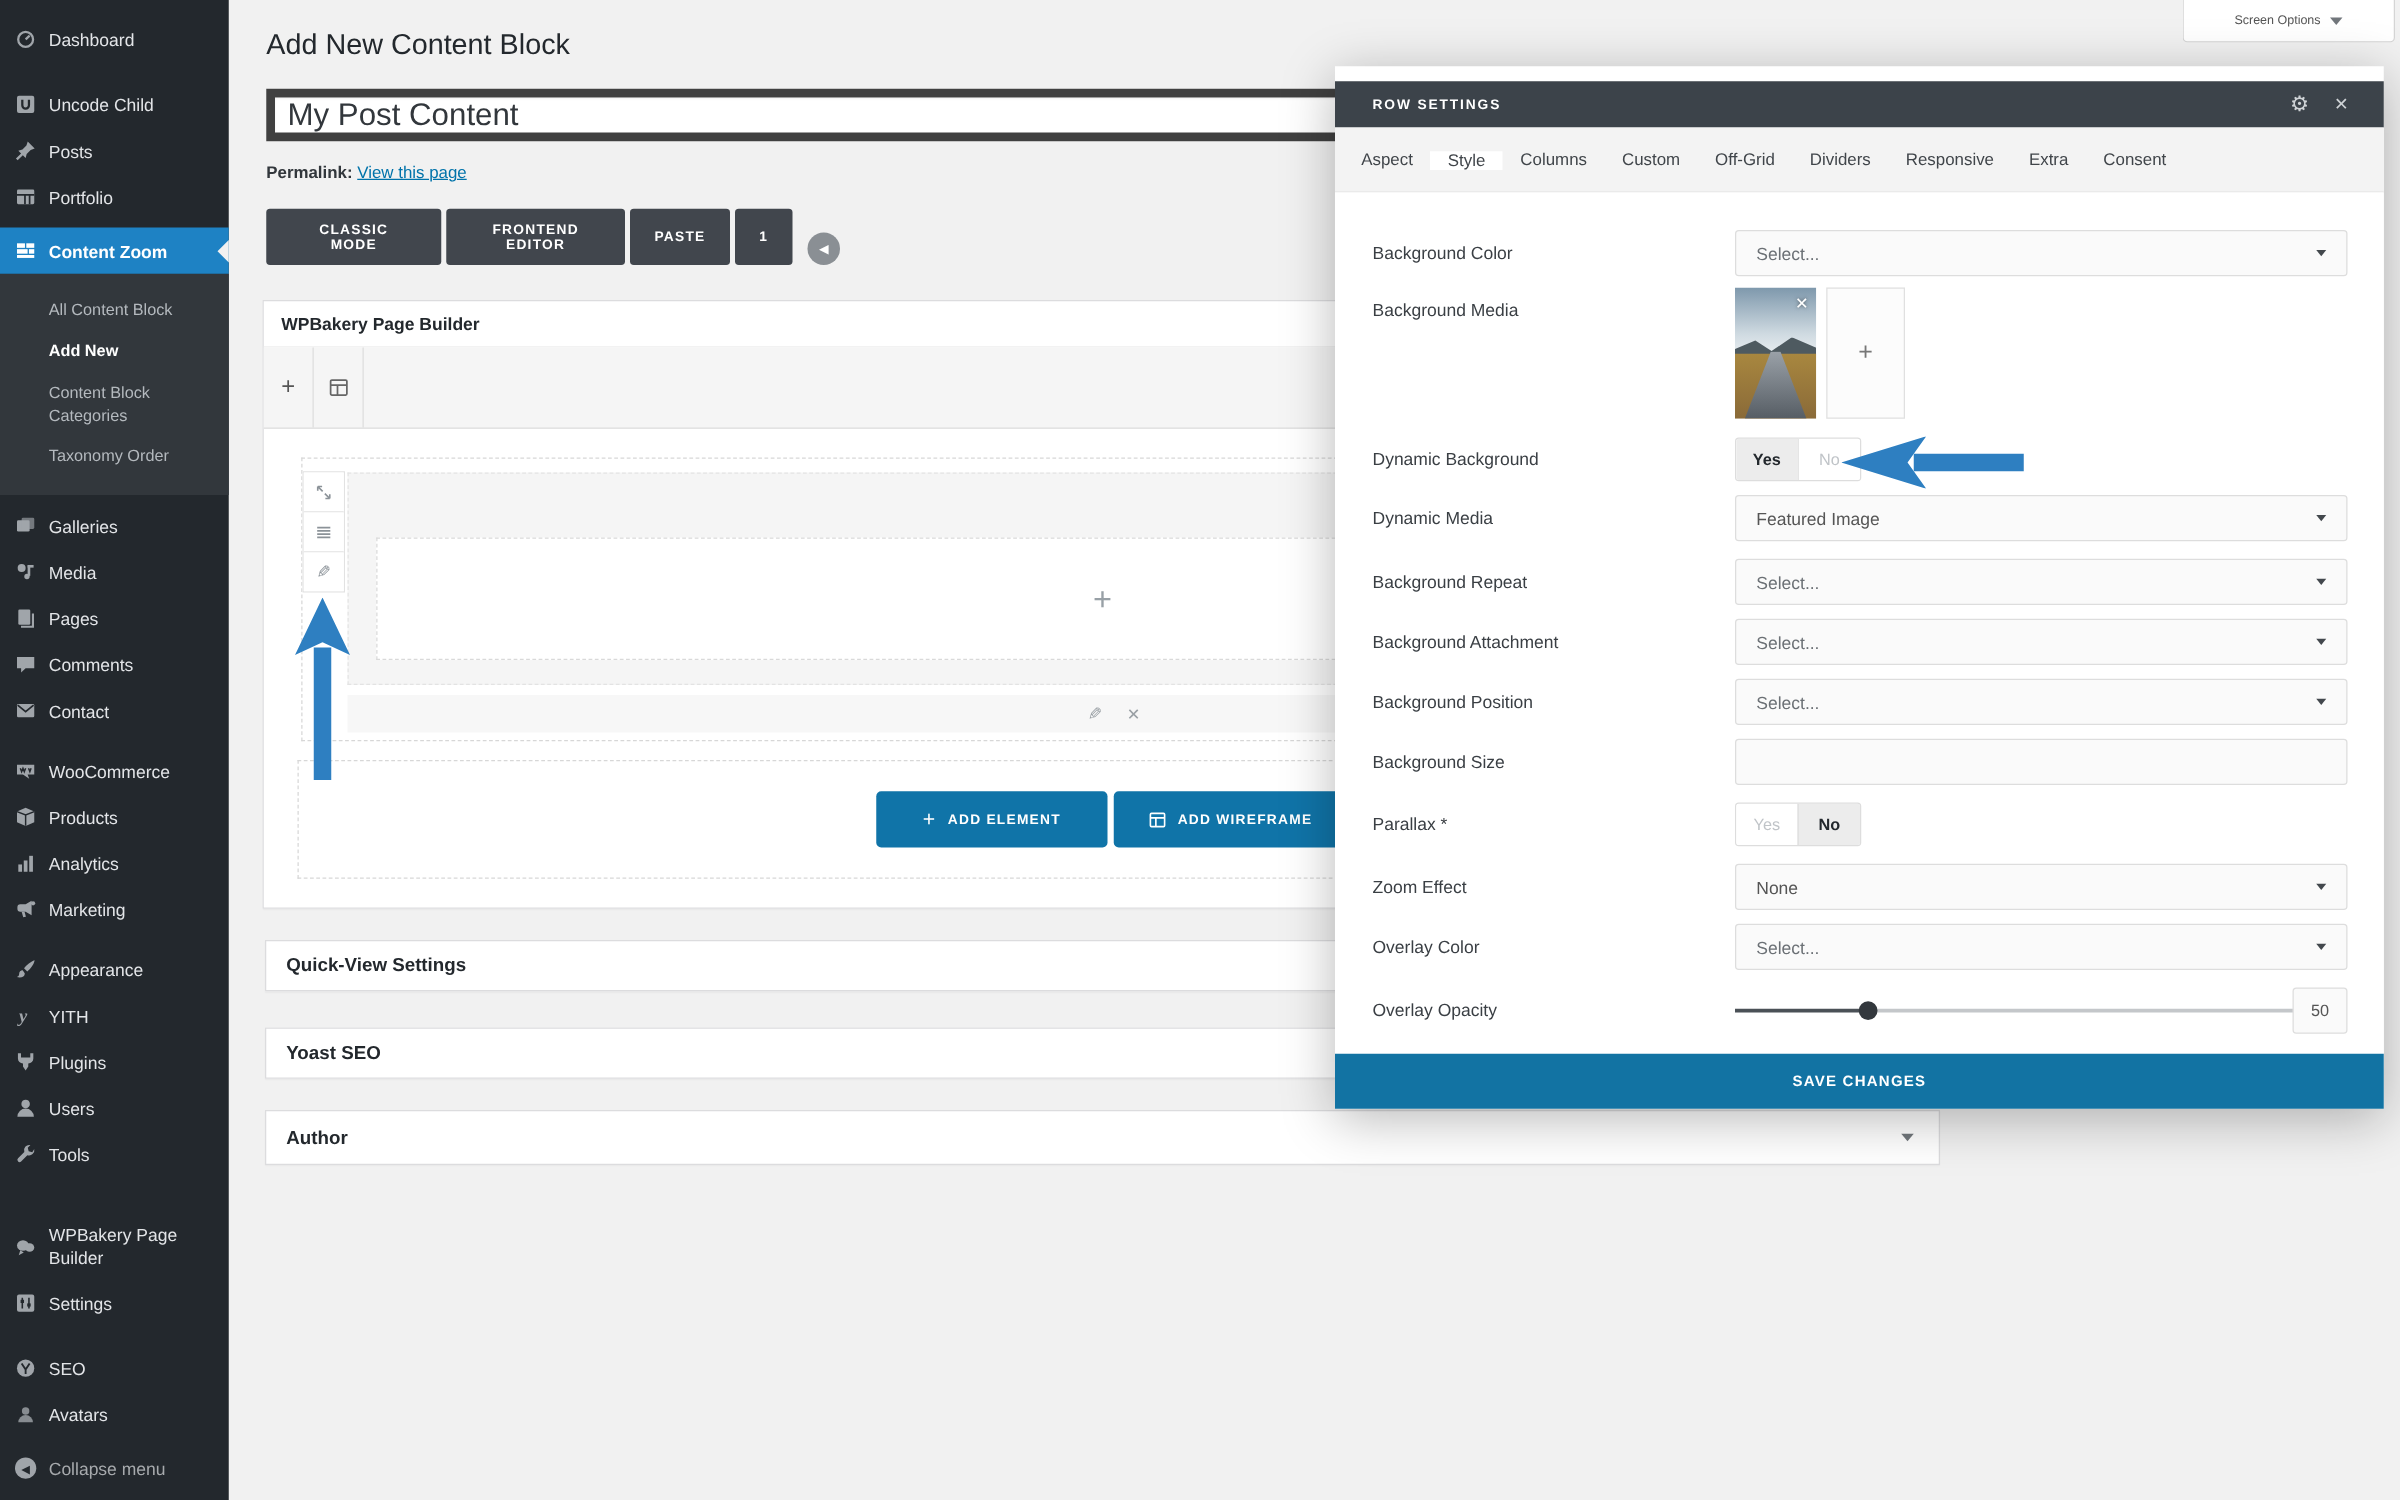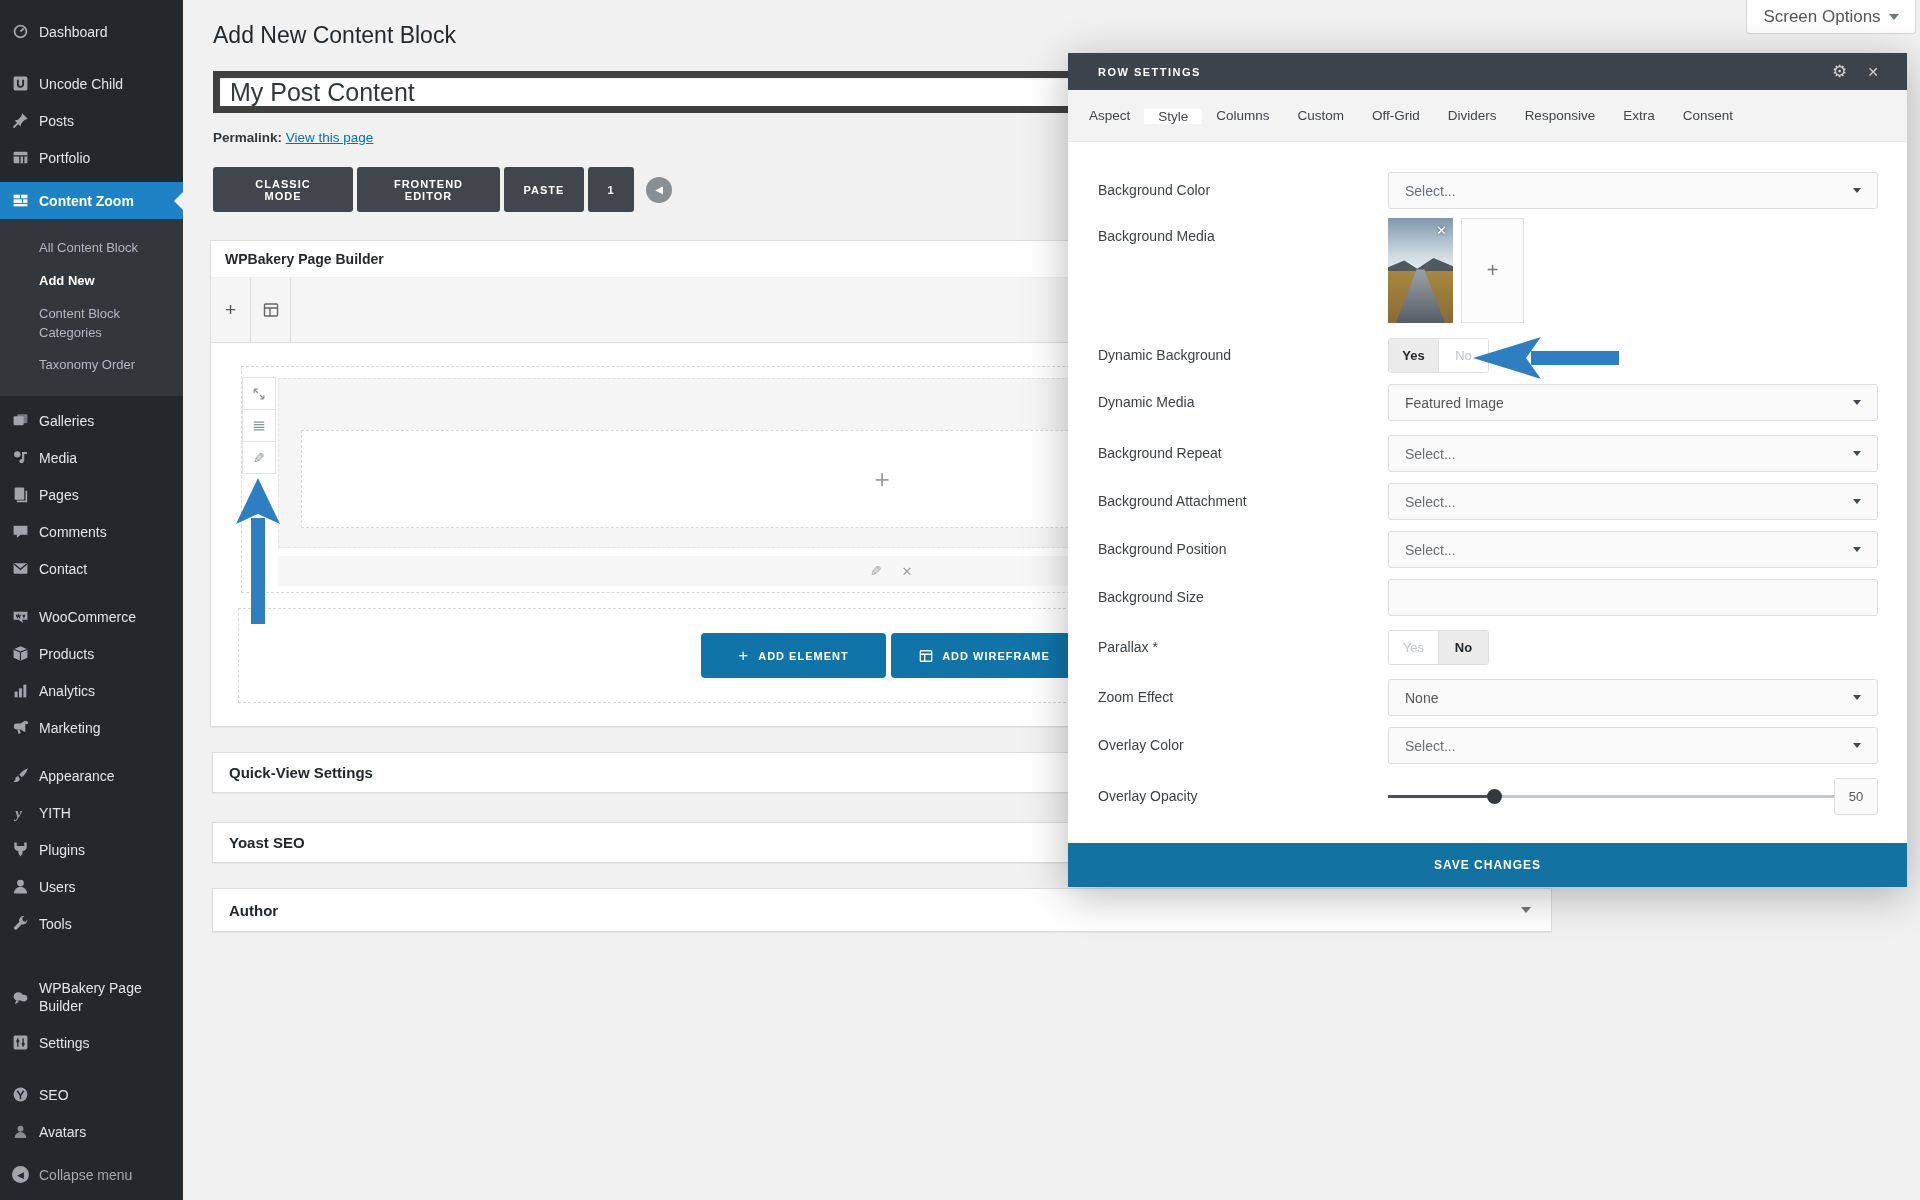--- a/index.html
+++ b/index.html
@@ -22,30 +22,30 @@
   .s-item.two-line{height:54px;line-height:1.3;}
   .s-item.two-line span{white-space:normal;}
   .submenu{background:#32373c;padding:13px 0 14px;}
   .sub-item{padding:7px 18px 7px 39px;color:#b4b9be;font-size:13px;line-height:1.45;cursor:pointer;}
   .sub-item.current{color:#fff;font-weight:bold;}
   .collapse-item{color:#a7aaad;}
   .collapse-ic{width:17px;height:17px;border-radius:50%;background:#a0a5aa;color:#23282d;display:flex;align-items:center;justify-content:center;font-size:9px;}
   .collapse-ic::before{content:"◀";}
 
   
-  .screen-options{position:absolute;left:1746px;top:0;width:168px;height:33px;background:#fff;border:1px solid #d5d5d5;border-top:none;border-radius:0 0 4px 4px;display:flex;align-items:center;justify-content:center;gap:8px;font-size:17px;color:#555;z-index:8;cursor:pointer;}
+  .screen-options{position:absolute;left:1746px;top:0;width:168px;height:33px;background:#fff;border:1px solid #d5d5d5;border-top:none;border-radius:0 0 4px 4px;display:flex;align-items:center;justify-content:center;gap:8px;font-size:10px;color:#555;z-index:8;cursor:pointer;}
   .caret-down{width:0;height:0;border-left:5px solid transparent;border-right:5px solid transparent;border-top:6px solid #72777c;}
 
   
   .page-title{position:absolute;left:213px;top:22px;font-size:23px;font-weight:400;color:#23282d;margin:0;}
   .title-input{position:absolute;left:213px;top:71px;width:1319px;height:42px;border:7px solid #404040;background:#fff;font-family:"Liberation Sans",sans-serif;font-size:25px;color:#32373c;padding:0 10px;box-shadow:inset 0 1px 2px rgba(0,0,0,.07);box-sizing:border-box;}
   .permalink{position:absolute;left:213px;top:130px;font-size:13.5px;color:#32373c;}
   .permalink b{font-weight:bold;}
   .permalink a{color:#0073aa;text-decoration:underline;cursor:pointer;}
-  .mode-row{position:absolute;left:213px;top:167px;display:flex;gap:4px;align-items:center;}
+  .mode-row{position:absolute;left:213px;top:167px;display:flex;gap:4px;align-items:flex-end;}
   .dark-btn{height:45px;background:#41464d;color:#fff;border:none;border-radius:3px;font-family:"Liberation Sans",sans-serif;font-size:11px;font-weight:bold;letter-spacing:1px;cursor:pointer;padding:0 24px;}
   .btn-classic{width:140px;}.btn-frontend{width:143px;}.btn-paste{width:80px;padding:0;}.btn-one{width:46px;padding:0;}
   .back-circle{width:26px;height:26px;border-radius:50%;background:#8a8f94;color:#fff;display:flex;align-items:center;justify-content:center;font-size:10px;margin-left:8px;cursor:pointer;border:none;}
   .back-circle::before{content:"◀";}
 
   
   .panel{position:absolute;background:#fff;border:1px solid #dcdcde;box-shadow:0 1px 1px rgba(0,0,0,.04);box-sizing:border-box;}
   .builder-panel{left:210px;top:240px;width:1342px;height:487px;}
   .panel-head{height:36px;display:flex;align-items:center;padding:0 14px;font-size:14px;font-weight:bold;color:#23282d;border-bottom:1px solid #eee;}
   .vc-toolbar{height:64px;background:#f5f5f5;border-bottom:1px solid #ddd;display:flex;}
@@ -76,21 +76,21 @@
   .v-arrow .shaft{position:absolute;left:15px;top:40px;width:14px;height:106px;background:#2e7fc1;}
 
   
   .acc{left:212px;width:1340px;height:41px;display:flex;align-items:center;justify-content:space-between;padding:0 20px 0 16px;font-size:15px;font-weight:bold;color:#23282d;cursor:pointer;}
   .acc-qv{top:752px;}
   .acc-yoast{top:822px;}
   .acc-author{top:888px;height:44px;}
 
   
   .modal{position:absolute;left:1068px;top:53px;width:839px;height:834px;background:#fff;box-shadow:0 8px 40px rgba(0,0,0,.28);z-index:20;}
-  .modal-head{height:37px;background:#3c434a;display:flex;align-items:center;padding:0 28px 0 30px;}
+  .modal-head{height:37px;background:#3c434a;display:flex;align-items:center;padding:0 28px 0 30px;margin-top:12px;}
   .modal-title{color:#fff;font-size:11px;font-weight:bold;letter-spacing:1.5px;flex:1;}
   .mh-ic{color:#cfd3d6;cursor:pointer;margin-left:20px;font-size:15px;line-height:1;}
   .gear-glyph::before{content:"⚙";font-size:17px;}
   .x-glyph::before{content:"✕";font-size:14px;}
   .modal-tabs{height:52px;background:#f3f3f3;display:flex;align-items:center;padding-left:7px;border-bottom:1px solid #e8e8e8;box-sizing:border-box;}
   .mtab{display:flex;align-items:center;padding:0 14px;font-size:13.5px;color:#40454a;cursor:pointer;}
   .mtab.active{background:#fff;margin-bottom:-1px;}
   .modal-body{position:relative;height:701px;background:#fff;}
   .mrow{position:absolute;left:30px;right:29px;}
   .mlabel{position:absolute;left:0;top:0;font-size:14px;color:#3a3f44;line-height:37px;}

